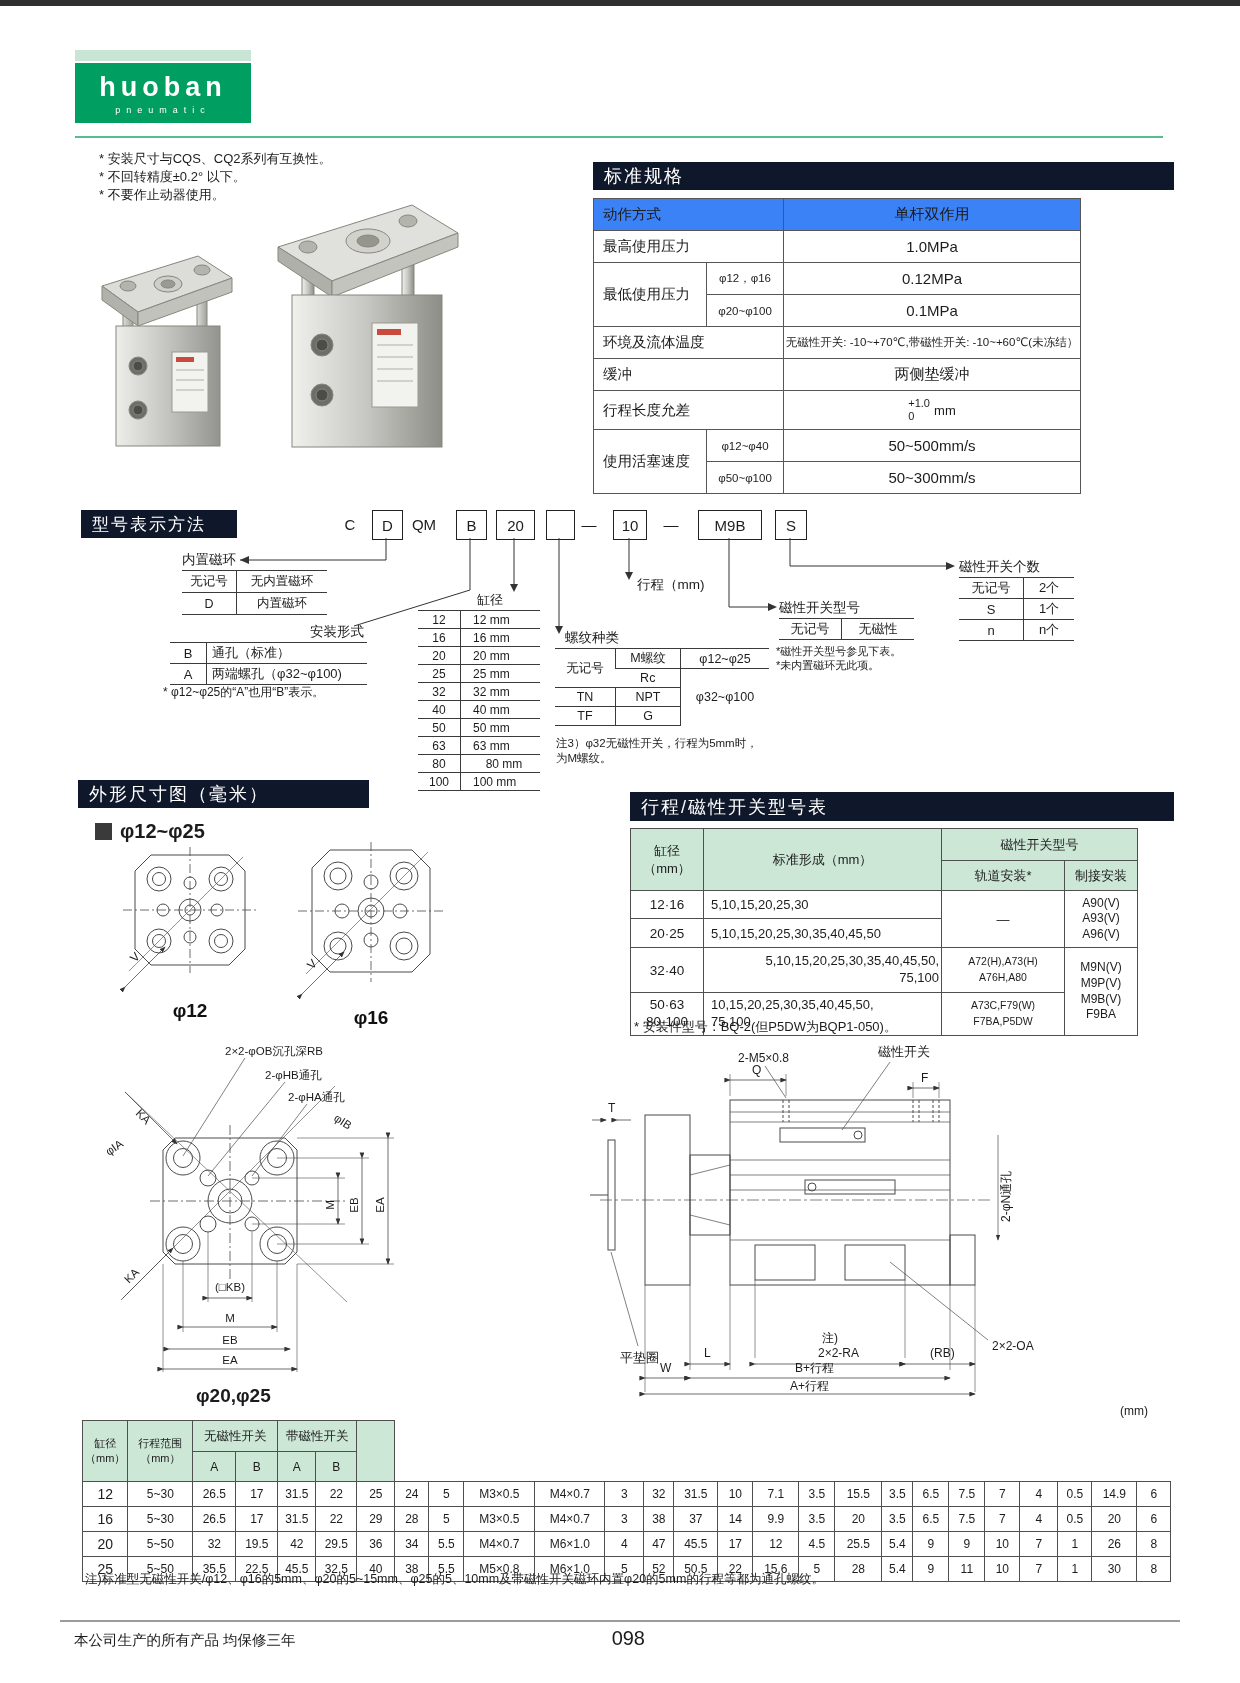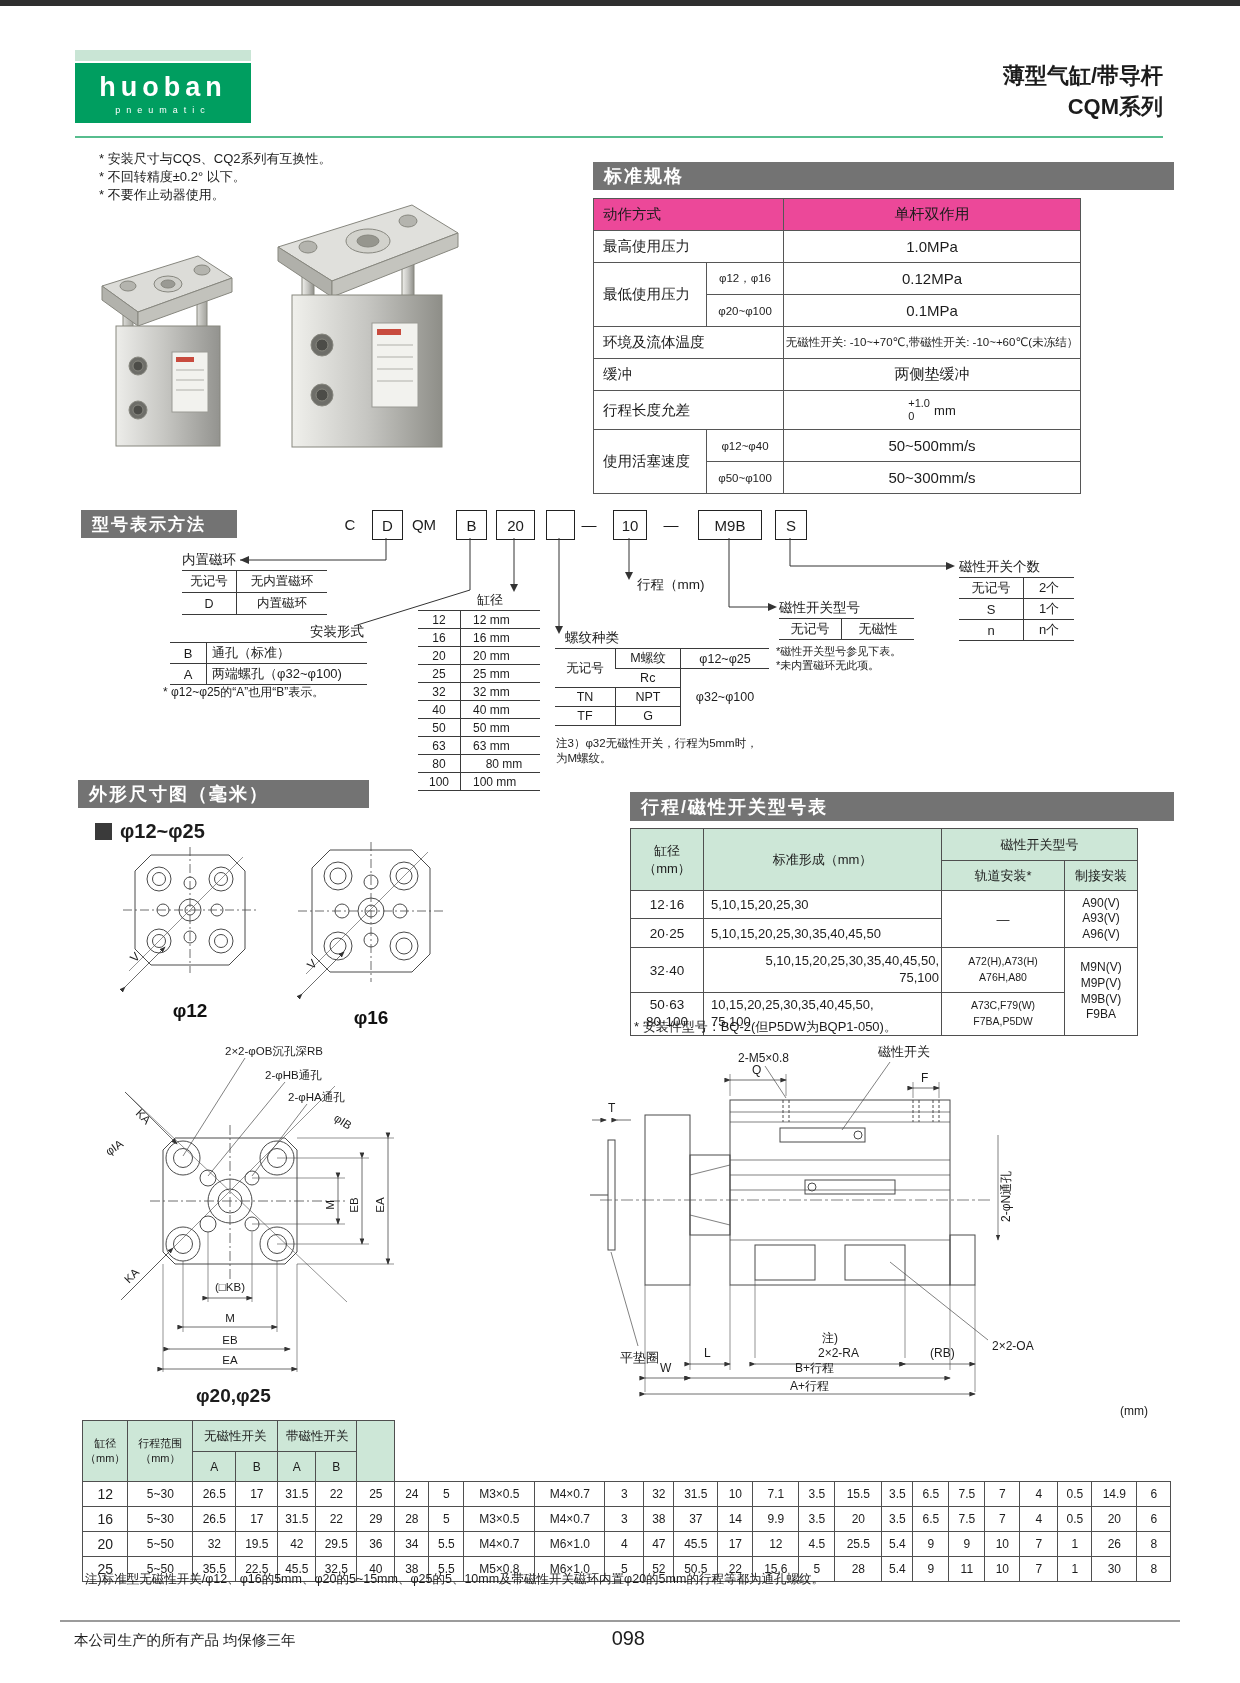--- a/index.html
+++ b/index.html
@@ -1,54 +1,50 @@
 <!DOCTYPE html>
 <html><head>
 <meta charset="utf-8">
 <style>
   html,body{margin:0;padding:0;background:#ddd}
   .page{position:relative;width:1240px;height:1683px;background:#fff;margin:0 auto;
         font-family:"Liberation Sans","DejaVu Sans",sans-serif;color:#1c1c1c;overflow:hidden}
   .abs{position:absolute}
-  .bar{background:#737373;color:#fff;font-weight:bold;display:flex;align-items:center;
+  .bar{background:#0f172a;color:#fff;font-weight:normal;display:flex;align-items:center;
        padding-left:11px;letter-spacing:2px;font-size:18px}
   table{border-collapse:collapse}
   .tbl td,.tbl th{border:1px solid #4f4f4f;text-align:center;vertical-align:middle;padding:1px 2px}
   .tbl th{background:#cde7d7;font-weight:normal}
   .mini{border-collapse:collapse}
   .mini td{border-top:1.4px solid #3a3a3a;padding:1px 5px;text-align:center;vertical-align:middle}
   .mini tr:last-child td{border-bottom:1.4px solid #3a3a3a}
   .mini td+td{border-left:1.4px solid #3a3a3a}
   .pre{white-space:pre-line}
   .spec td{border:1px solid #565656;height:29px;font-size:15px;text-align:center;vertical-align:middle}
   .spec .lbl{text-align:left;padding-left:9px;font-size:14.5px}
   .spec .sub{font-size:11.5px;padding:0 2px}
-  .spec .hdr{background:#ec4899}
+  .spec .hdr{background:#3b82f6}
   .codebox{position:absolute;height:28px;border:1.6px solid #222;display:flex;align-items:center;
            justify-content:center;font-size:15px;background:#fff}
   .codetxt{position:absolute;height:28px;display:flex;align-items:center;justify-content:center;font-size:15px}
   .slabel{position:absolute;font-size:13.5px}
   svg text{font-family:"Liberation Sans","DejaVu Sans",sans-serif}
 </style>
 </head>
 <body>
 
 <div class="page">
 
   <div class="abs" style="left:0;top:8;width:1240px;height:3px;background:#101010"></div>
   <div class="abs" style="left:0;top:1676;width:1240px;height:6px;background:#2f2f2f"></div>
 
   <div class="abs" style="left:75px;top:50px;width:176px;height:11px;background:#c9e5d5"></div>
   <div class="abs" style="left:75px;top:63px;width:176px;height:60px;background:#009e60;color:#fff;display:flex;flex-direction:column;align-items:center;justify-content:center">
     <div style="font-size:27px;letter-spacing:5px;font-weight:bold">huoban</div>
     <div style="font-size:9px;letter-spacing:6px;margin-top:2px">pneumatic</div>
-  </div>
-  <div class="abs" style="right:77px;top:60px;text-align:right;font-weight:bold;font-size:22px;line-height:31px">
-    <div>薄型气缸/带导杆</div>
-    <div>CQM系列</div>
   </div>
   <div class="abs" style="left:75px;top:136px;width:1088px;height:2px;background:#57bd8e"></div>
 
   <div class="abs" style="left:99px;top:150px;font-size:13px;line-height:18px">
 
   <div>* 安装尺寸与CQS、CQ2系列有互换性。</div>
       <div>* 不回转精度±0.2° 以下。</div>
       <div>* 不要作止动器使用。</div>
     </div>
 

